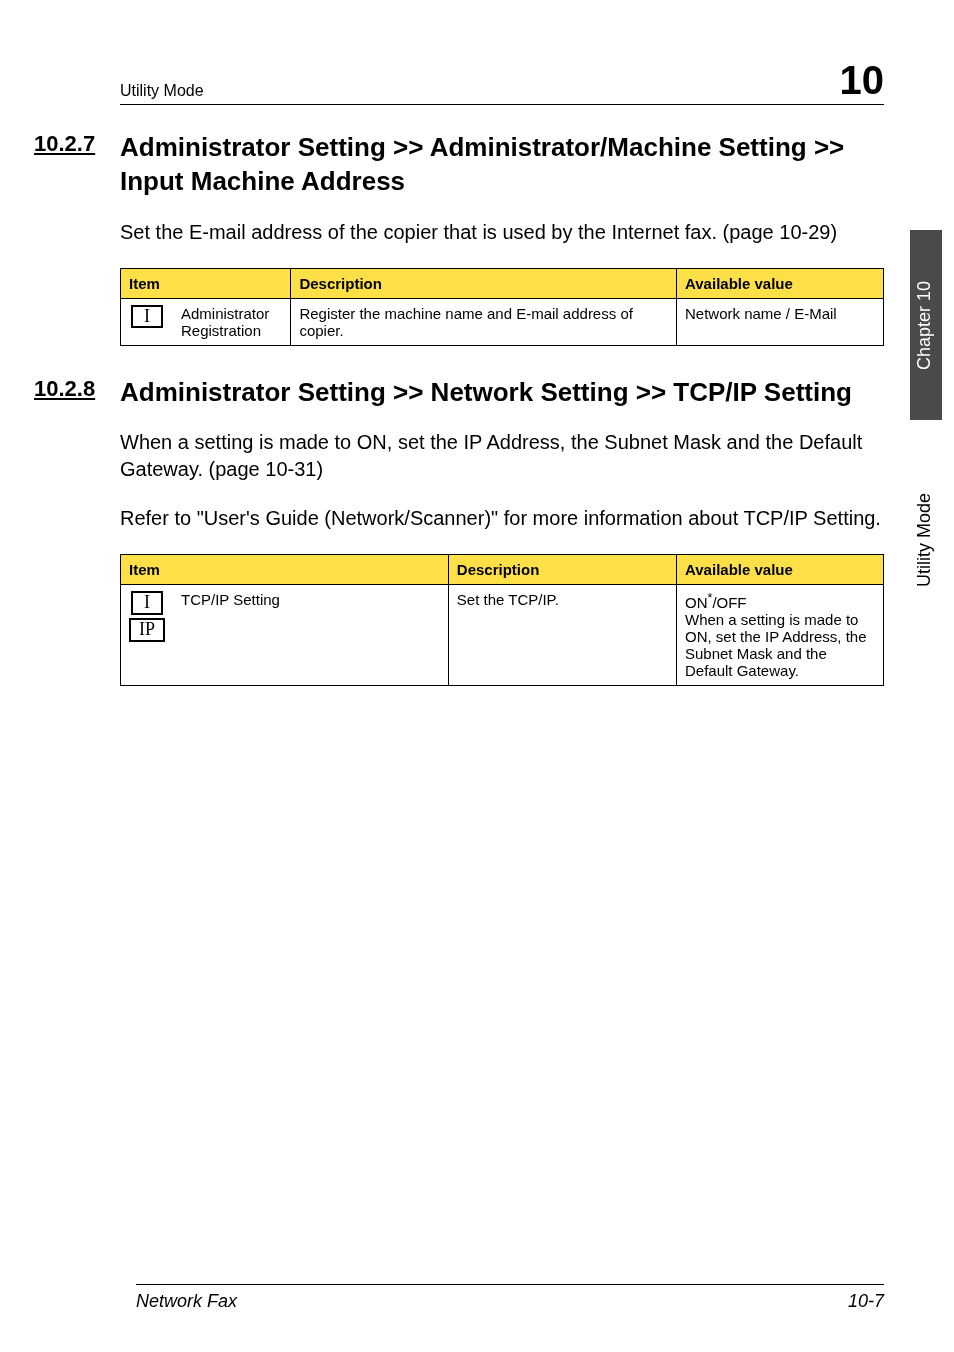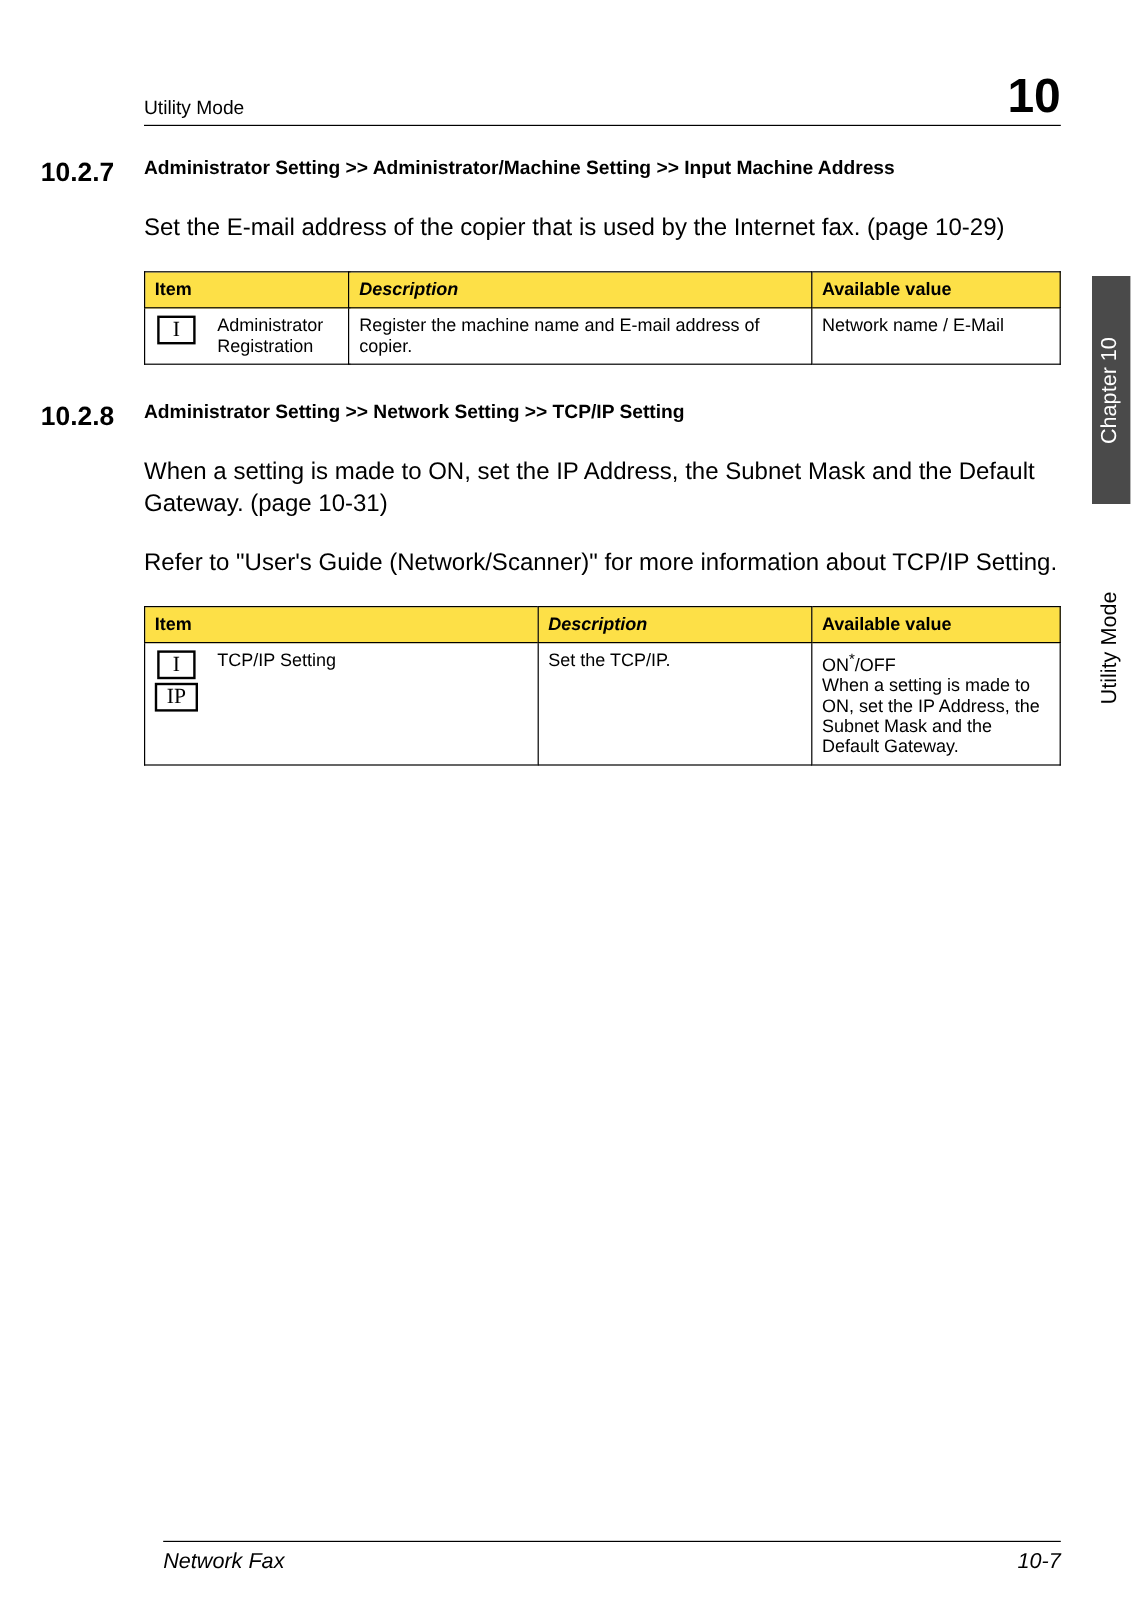--- a/index.html
+++ b/index.html
@@ -37,23 +37,24 @@
     display: flex;
     align-items: flex-start;
     margin-bottom: 14px;
   }
   .sec-num {
     font-size: 22px;
     font-weight: bold;
     width: 86px;
     flex-shrink: 0;
     margin-left: -86px;
+    text-decoration: underline;
   }
   .sec-title {
-    font-size: 16px;
+    font-size: 26px;
     font-weight: bold;
     line-height: 1.3;
   }
   .body-text {
     font-size: 20px;
     line-height: 1.35;
     margin-bottom: 22px;
   }
   table.data-table {
     border-collapse: collapse;
@@ -65,21 +66,20 @@
     padding: 6px 8px;
     vertical-align: top;
     text-align: left;
   }
   table.data-table th {
     background: #fde047;
     font-weight: bold;
   }
   .col-desc {
     width: auto;
-    font-style: italic;
   }
   .col-avail {
     width: 190px;
   }
   .icon-box {
     display: inline-block;
     border: 2px solid #000;
     padding: 0 8px;
     font-family: 'Times New Roman', serif;
     font-size: 18px;

